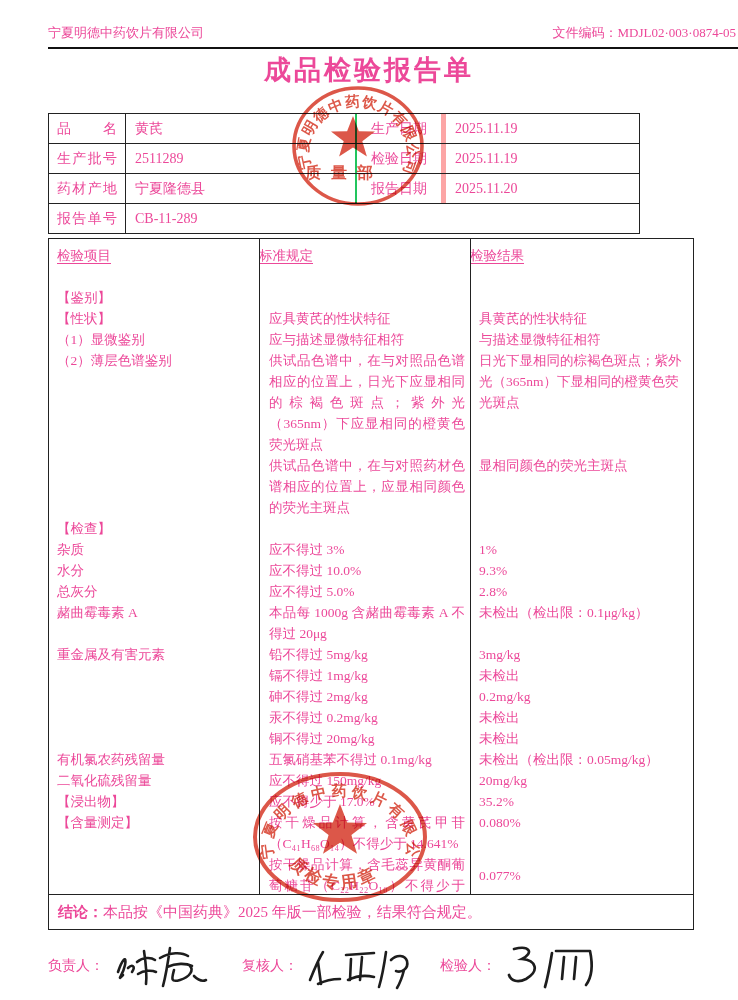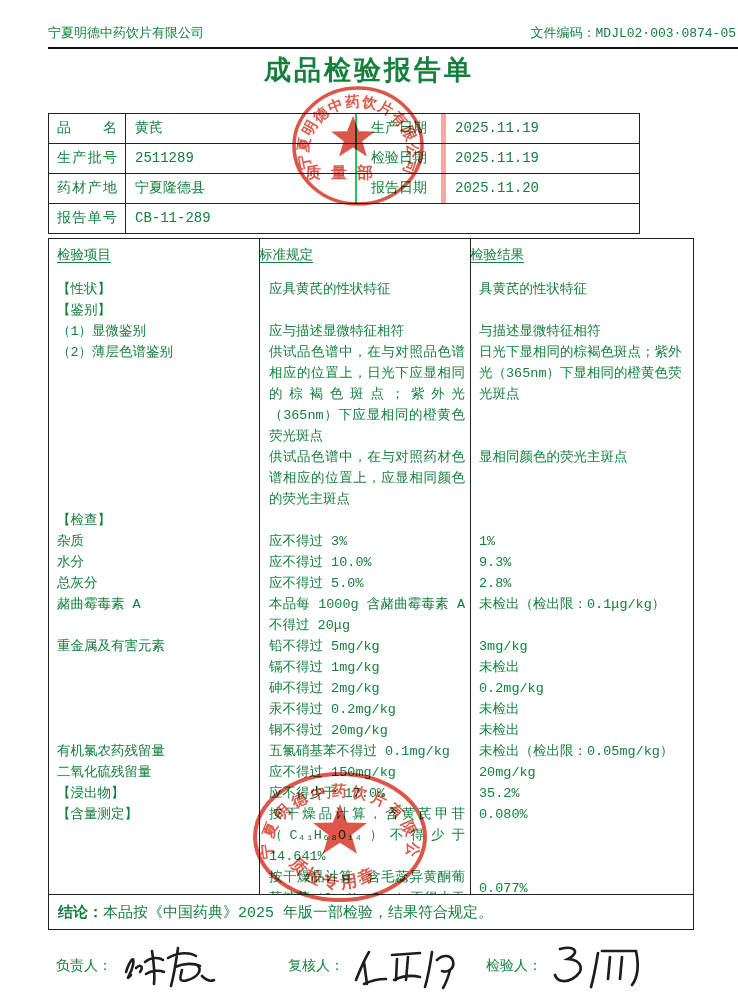--- a/index.html
+++ b/index.html
@@ -1,18 +1,18 @@
 <!DOCTYPE html>
 <html><head>
 <meta charset="utf-8">
 <style>
   html,body{margin:0;padding:0;background:#fff;}
   .page{
     position:relative;width:738px;height:1000px;background:#ffffff;overflow:hidden;
-    font-family:Liberation Mono, monospace;color:#15803d;
+    font-family:Liberation Serif, serif;color:#ec4899;
   }
   
   .pg-header{
     position:absolute;top:24px;left:48px;right:0;
     display:flex;justify-content:space-between;align-items:flex-end;
     border-bottom:2px solid #111;padding-bottom:5px;font-size:13px;
   }
   .pg-header .code{padding-right:2px;white-space:nowrap;}
   
   .doc-title{
@@ -33,21 +33,21 @@
   .info-datevalue{padding:0 9px;}
   .info-row.span .info-value{grid-column:2 / 5;border-right:none;}
   
   .main-table{
     position:absolute;top:238px;left:48px;width:646px;height:692px;
     border:1px solid #222;box-sizing:border-box;font-size:13.5px;
   }
   .main-body{position:relative;height:655px;overflow:hidden;}
   .vline{position:absolute;top:0;bottom:0;width:1px;background:#222;}
   .vline.v1{left:210px;} .vline.v2{left:421px;}
-  .insp-header{display:grid;grid-template-columns:210px 211px 1fr;padding-top:6px;margin-bottom:12px;}
+  .insp-header{display:grid;grid-template-columns:210px 211px 1fr;padding-top:6px;margin-bottom:20px;}
   .insp-header .hcell{line-height:22px;}
   .insp-header .h-item{padding-left:8px;}
   .insp-header .h-spec,.insp-header .h-result{text-align:left;}
   .insp-header span{text-decoration:underline;text-underline-offset:3px;}
   .insp-row{display:grid;grid-template-columns:210px 211px 1fr;}
   .insp-row .cell{line-height:21px;box-sizing:border-box;min-height:21px;}
   .cell-item{padding-left:8px;}
   .cell-spec{padding-left:10px;padding-right:5px;text-align:justify;}
   .cell-result{padding-left:9px;padding-right:4px;}
   .insp-row:last-child .cell-result{padding-top:11px;}
@@ -57,21 +57,21 @@
   }
   .conclusion .c-label{font-weight:bold;}
   
   .sign-row{
     position:absolute;top:938px;left:48px;width:646px;height:55px;
     font-size:14px;display:flex;align-items:center;
   }
   .sign-group{display:flex;align-items:center;}
   .sign-group .slabel{white-space:nowrap;}
   .sig-svg{margin-left:6px;}
-  .g1{margin-left:8px;} .g2{margin-left:66px;} .g3{margin-left:26px;}
+  .g1{margin-left:0;} .g2{margin-left:28px;} .g3{margin-left:26px;}
   
   .stamp{position:absolute;mix-blend-mode:multiply;opacity:.88;pointer-events:none;}
   .stamp1{left:278px;top:76px;}
   .stamp2{left:249px;top:762px;}
 </style>
 </head>
 <body>
 
 <div class="page">
 
@@ -115,29 +115,29 @@
     <div class="main-body">
       <div class="vline v1"></div>
       <div class="vline v2"></div>
       <div class="insp-header">
         <div class="hcell h-item"><span>检验项目</span></div>
         <div class="hcell h-spec"><span>标准规定</span></div>
         <div class="hcell h-result"><span>检验结果</span></div>
       </div>
       <div id="insp-rows">
     <div class="insp-row">
+      <div class="cell cell-item">【鉴别】</div>
+      <div class="cell cell-spec"></div>
+      <div class="cell cell-result"></div>
+    </div>
+
+    <div class="insp-row">
       <div class="cell cell-item">【性状】</div>
       <div class="cell cell-spec">应具黄芪的性状特征</div>
       <div class="cell cell-result">具黄芪的性状特征</div>
-    </div>
-
-    <div class="insp-row">
-      <div class="cell cell-item">【鉴别】</div>
-      <div class="cell cell-spec"></div>
-      <div class="cell cell-result"></div>
     </div>
 
     <div class="insp-row">
       <div class="cell cell-item">（1）显微鉴别</div>
       <div class="cell cell-spec">应与描述显微特征相符</div>
       <div class="cell cell-result">与描述显微特征相符</div>
     </div>
 
     <div class="insp-row">
       <div class="cell cell-item">（2）薄层色谱鉴别</div>

